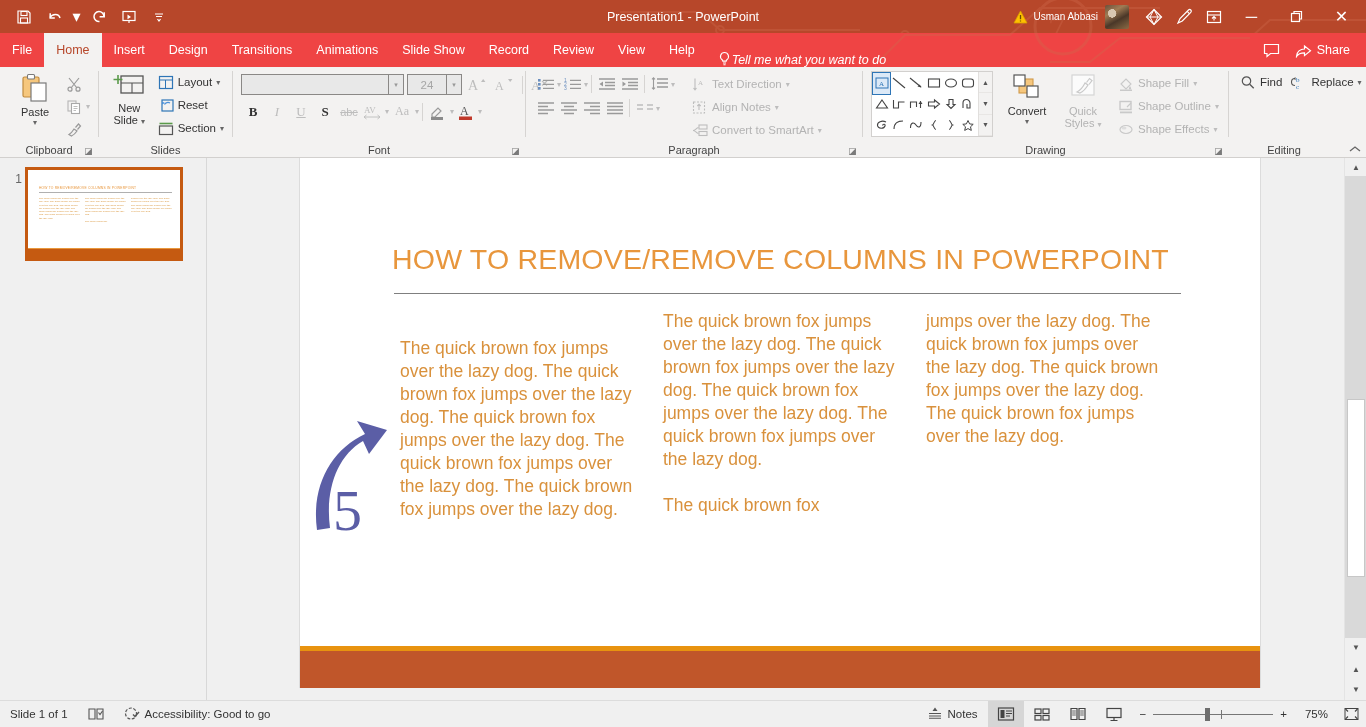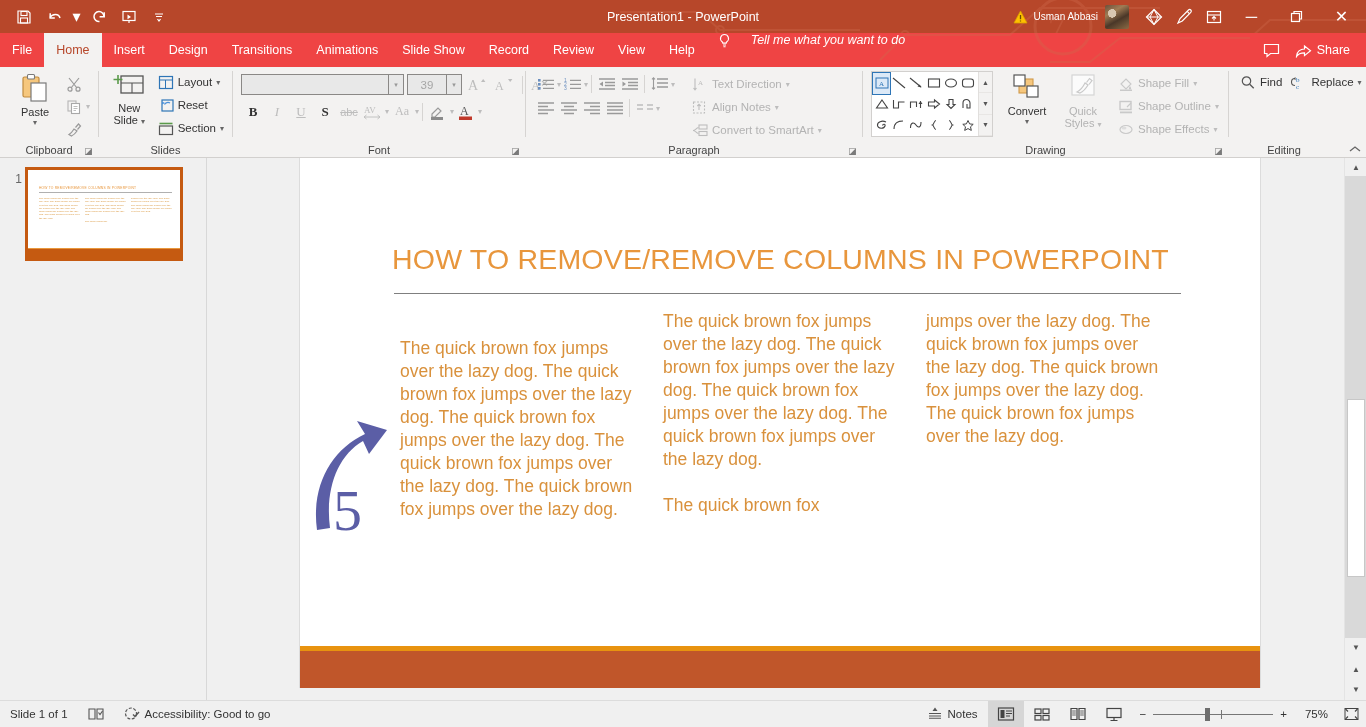--- a/index.html
+++ b/index.html
@@ -57,21 +57,21 @@
   .tabbar {
     position: absolute; left: 0; top: 33px; width: 1366px; height: 34px;
     background: #ef4444; display: flex; align-items: flex-end; overflow: hidden;
   }
   .tabbar-deco { position:absolute; left:0; top:-33px; width:1366px; height:66px; opacity:.35; pointer-events:none;}
   .tab {
     height: 34px; padding: 0 12px; display: flex; align-items: center;
     color: #fff; font-size: 12.5px; white-space: nowrap; z-index:2;
   }
   .tab.active { background: #f3f2f1; color: #b7472a; }
-  .tellme { display: flex; align-items: flex-start; gap: 19px; padding: 0 10px; height:34px; z-index:2;}
+  .tellme { display: flex; align-items: flex-end; gap: 0; padding: 0 10px; height:34px; z-index:2;}
   .tellme span { color: #fff; font-size: 12.5px; font-style: italic; }
   .tabbar-right { margin-left: auto; display: flex; align-items: center; height: 34px; padding-right: 8px; z-index:2;}
   .tabbar-right .cmt { width: 30px; height: 34px; display:flex; align-items:center; justify-content:center; color:#fff;}
   .share { display:flex; align-items:center; gap:5px; color:#fff; font-size:12.5px; padding:0 8px; height:34px;}
 
   
   .ribbon {
     position: absolute; left: 0; top: 67px; width: 1366px; height: 91px;
     background: #f3f2f1; border-bottom: 1px solid #d2d0ce; display: flex;
   }
@@ -464,21 +464,21 @@
     <div class="grp-sep"></div>
 
     <div class="grp" style="width:292px">
       <div class="grp-body" style="flex-direction:column;padding-top:6px;padding-left:8px;">
         <div class="fontrow1">
           <div class="fnbox">
             <div class="fontname"></div>
             <div class="spin">▾</div>
           </div>
           <div class="fnbox">
-            <div class="fontsize">39</div>
+            <div class="fontsize">24</div>
             <div class="spin">▾</div>
           </div>
           <div class="fbtn">
             <svg width="19" height="17" viewBox="0 0 19 17">
                 <text x="0" y="14" font-size="14" fill="#bdbdbd" font-family="Liberation Serif, serif">A</text>
                 <path d="M13 6l2.2-3 2.2 3z" fill="#bdbdbd"></path>
               </svg>
           </div>
           <div class="fbtn">
             <svg width="19" height="17" viewBox="0 0 19 17">

